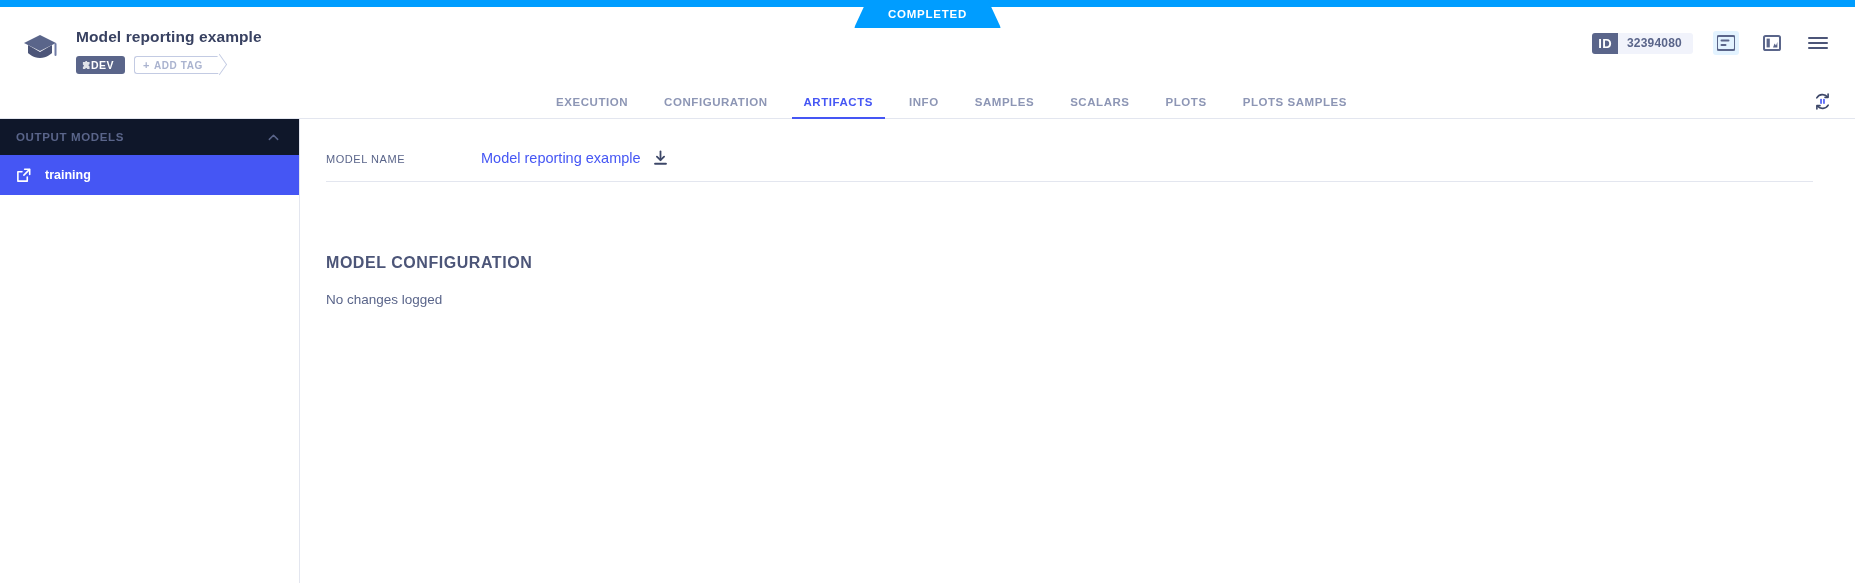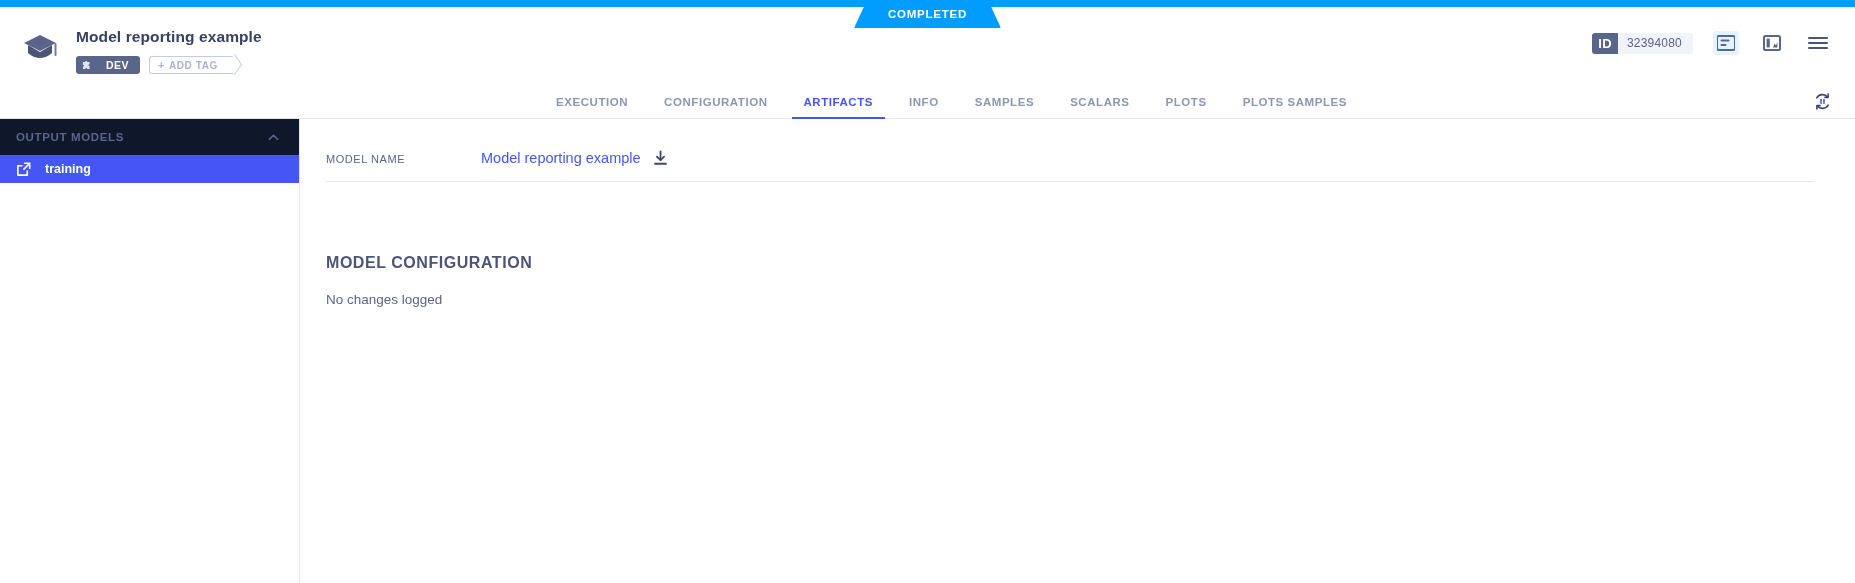--- a/index.html
+++ b/index.html
@@ -98,21 +98,21 @@
   .tag-row {
     display: flex;
     align-items: center;
     gap: 9px;
     height: 18px;
   }
 
   .tag-chip {
     display: inline-flex;
     align-items: center;
-    gap: 15px;
+    gap: 0;
     height: 18px;
     padding: 0 11px 0 6px;
     background: #5a658a;
     color: #ffffff;
     font-size: 10.5px;
     font-weight: bold;
     letter-spacing: 0.5px;
     border-radius: 3px;
     white-space: nowrap;
   }
@@ -186,20 +186,21 @@
     color: #ffffff;
     font-size: 13px;
     font-weight: bold;
     letter-spacing: 0.4px;
   }
 
   .id-badge .id-value {
     font-size: 12px;
     color: #5a658a;
     letter-spacing: 0.2px;
+    font-weight: bold;
   }
 
   .hdr-icon-btn {
     display: inline-flex;
     align-items: center;
     justify-content: center;
     width: 26px;
     height: 24px;
     cursor: pointer;
     background: transparent;
@@ -305,21 +306,21 @@
   .chevron-up {
     width: 13px;
     height: 13px;
     flex: 0 0 auto;
   }
 
   .sidebar-item {
     display: flex;
     align-items: center;
     gap: 14px;
-    height: 28px;
+    height: 40px;
     padding: 0 16px;
     font-size: 12.5px;
     font-weight: bold;
     color: #5a658a;
     cursor: pointer;
     white-space: nowrap;
   }
 
   .sidebar-item.selected {
     background: #4556f4;

